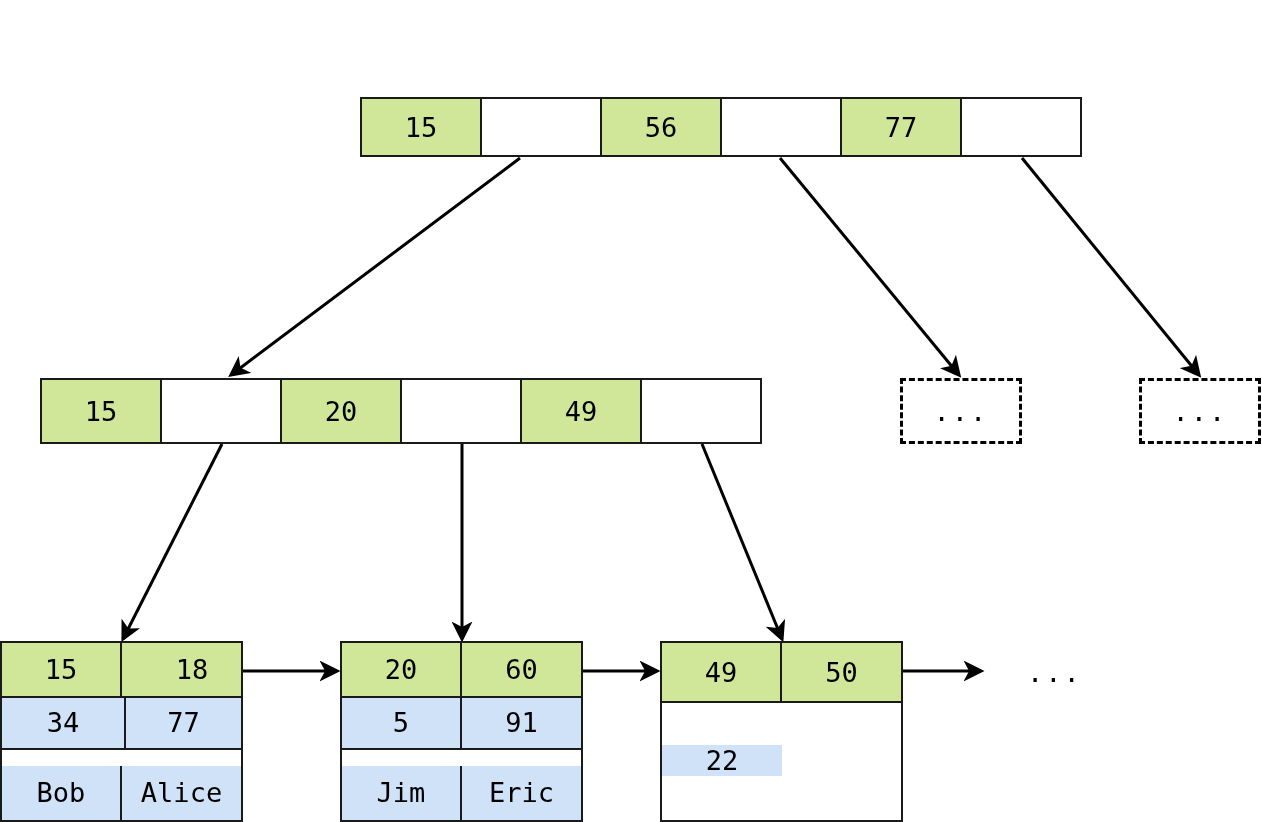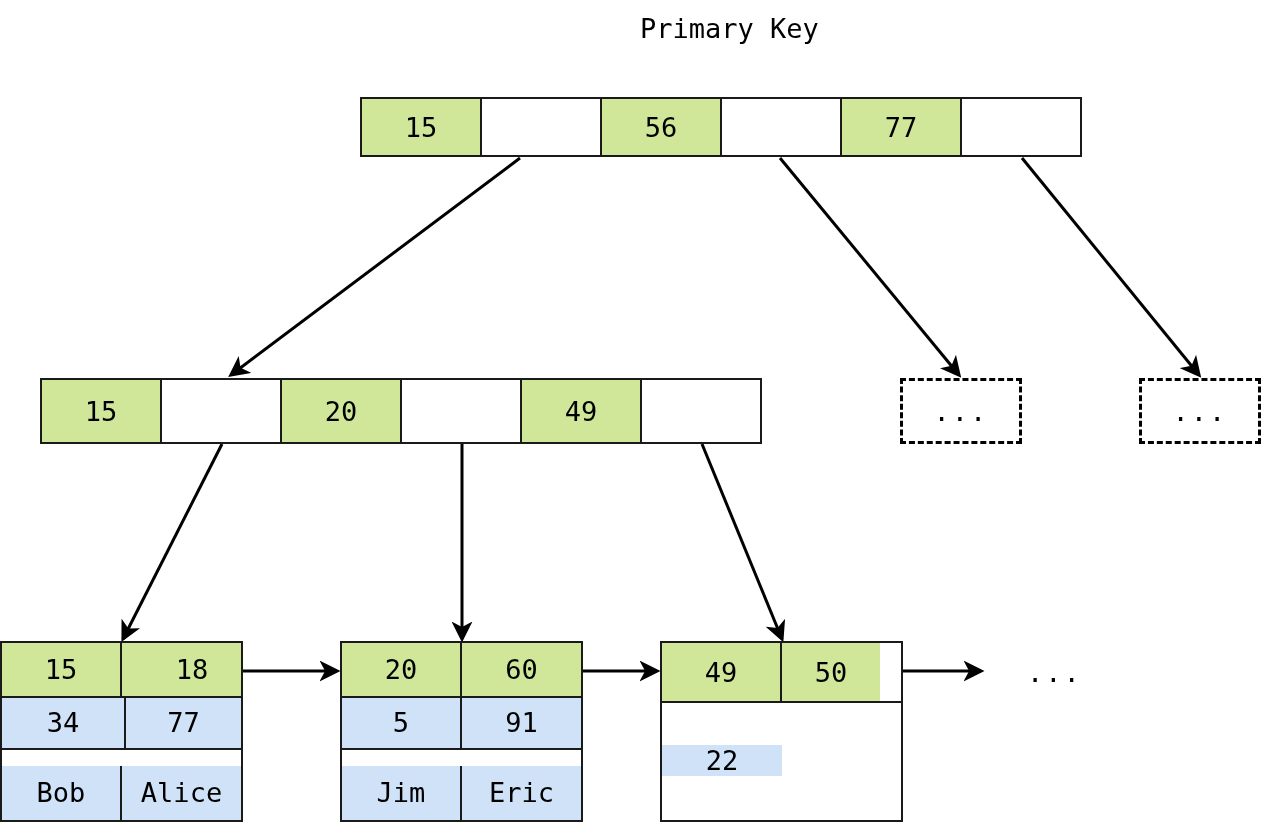--- a/index.html
+++ b/index.html
@@ -133,21 +133,20 @@
 
     <line x1="462" y1="444" x2="462" y2="639" stroke="#000000" stroke-width="3" marker-end="url(#arrow)"></line>
 
     <line x1="702" y1="444" x2="782" y2="639" stroke="#000000" stroke-width="3" marker-end="url(#arrow)"></line>
 
     <line x1="243" y1="671" x2="337" y2="671" stroke="#000000" stroke-width="3" marker-end="url(#arrow)"></line>
     <line x1="583" y1="671" x2="657" y2="671" stroke="#000000" stroke-width="3" marker-end="url(#arrow)"></line>
     <line x1="903" y1="671" x2="981" y2="671" stroke="#000000" stroke-width="3" marker-end="url(#arrow)"></line>
   </svg>
 
-  <div class="title" style="left:640px; top:13px;">Primary Key</div>
 
   <div class="node" style="left:360px; top:97px; width:722px; height:60px;">
     <div class="cell key" style="width:120px;">15</div>
     <div class="cell ptr" style="width:120px;"></div>
     <div class="cell key" style="width:120px;">56</div>
     <div class="cell ptr" style="width:120px;"></div>
     <div class="cell key" style="width:120px;">77</div>
     <div class="cell ptr" style="width:118px;"></div>
   </div>
 
@@ -193,21 +192,21 @@
     </div>
     <div class="leaf-row row-data" style="height:60px;">
       <div class="leaf-cell" style="width:120px;">Jim</div>
       <div class="leaf-cell" style="width:119px;">Eric</div>
     </div>
   </div>
 
   <div class="leaf" style="left:660px; top:641px; width:243px; height:181px;">
     <div class="leaf-row row-key" style="height:60px;">
       <div class="leaf-cell" style="width:120px;">49</div>
-      <div class="leaf-cell" style="width:98px;">50</div>
+      <div class="leaf-cell" style="width:119px;">50</div>
     </div>
     <div class="leaf-row row-data" style="height:57px;align-items:flex-end;">
       <div class="leaf-cell" style="width:120px;">22</div>
     </div>
   </div>
 
   <div class="loose-ellipsis" style="left:1027px; top:657px;">...</div>
 
 </div>
 

